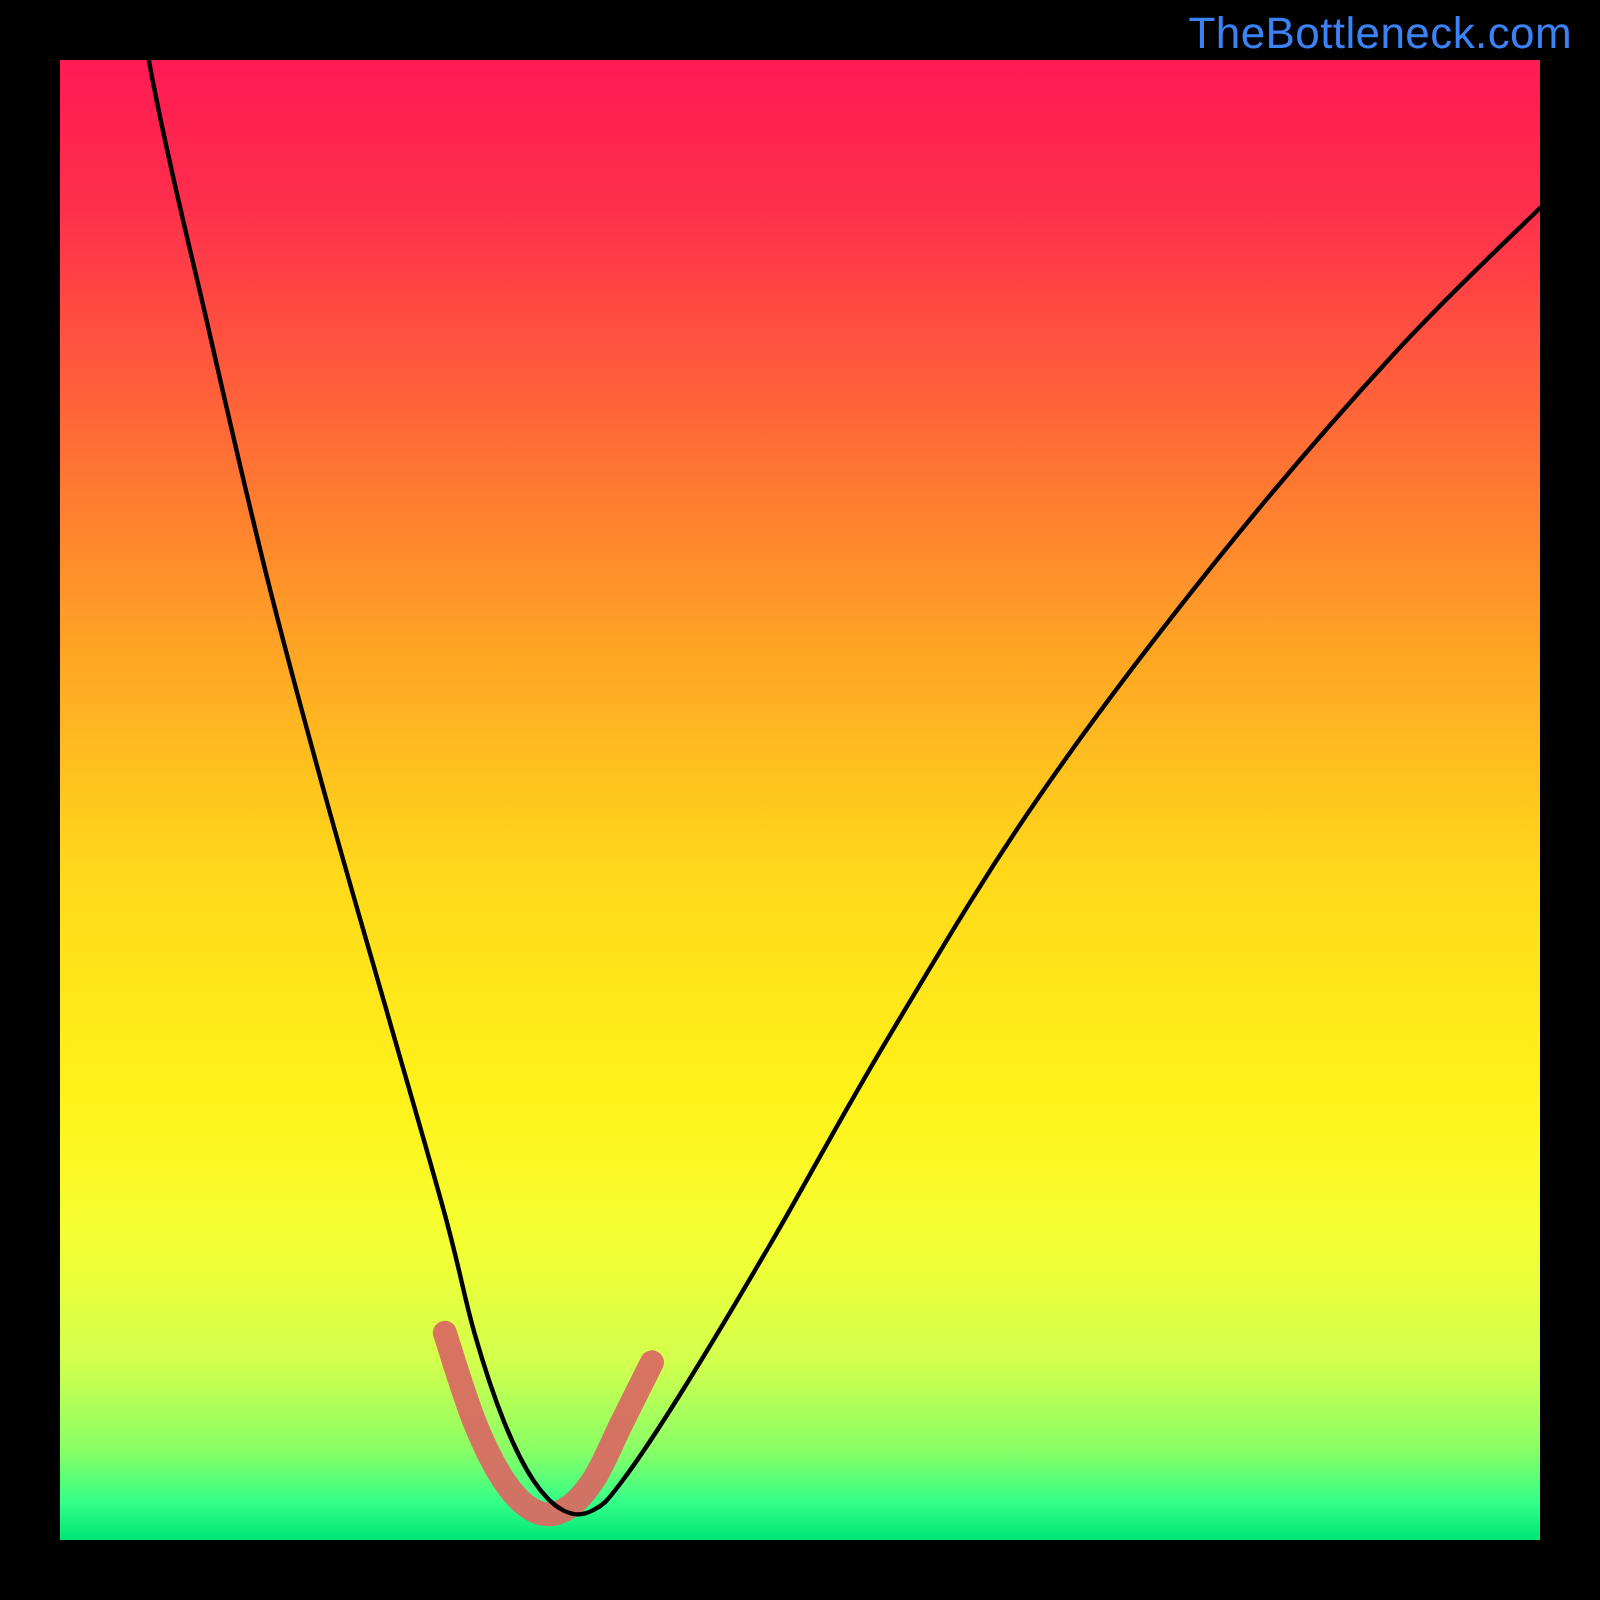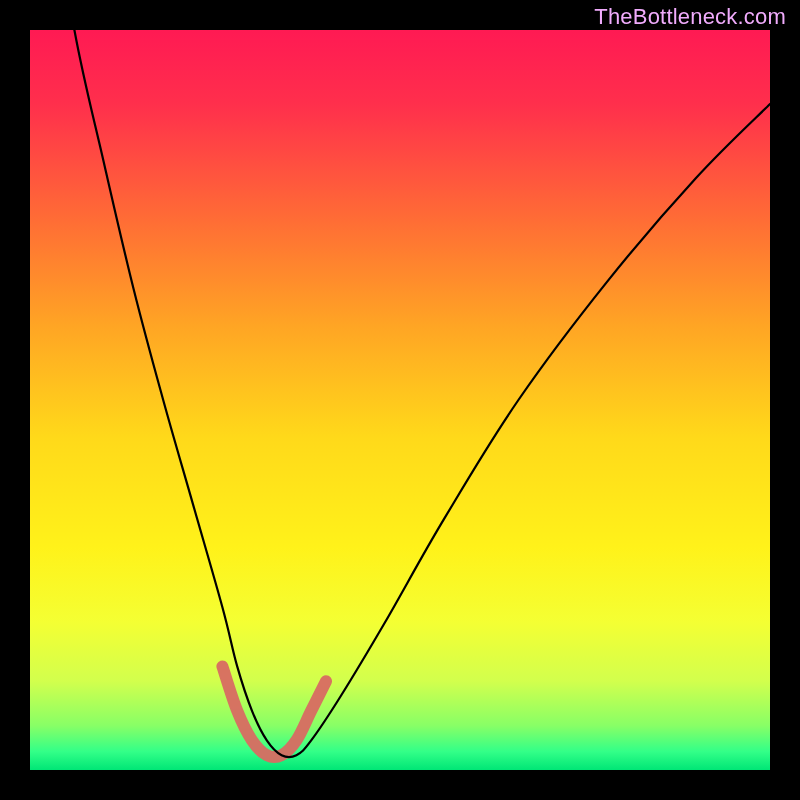--- a/index.html
+++ b/index.html
@@ -28,21 +28,21 @@
     overflow: hidden;
   }
   .gradient {
     position: absolute;
     left: 0; top: 0; right: 0; bottom: 0;
   }
   .watermark {
     position: absolute;
     top: 4px;
     right: 14px;
-    color: #f0abfc;
+    color: #3b82f6;
     font-size: 22px;
     font-weight: 500;
     letter-spacing: 0.2px;
   }
   svg.curves {
     position: absolute;
     left: 0; top: 0;
     width: 740px; height: 740px;
     overflow: visible;
   }

